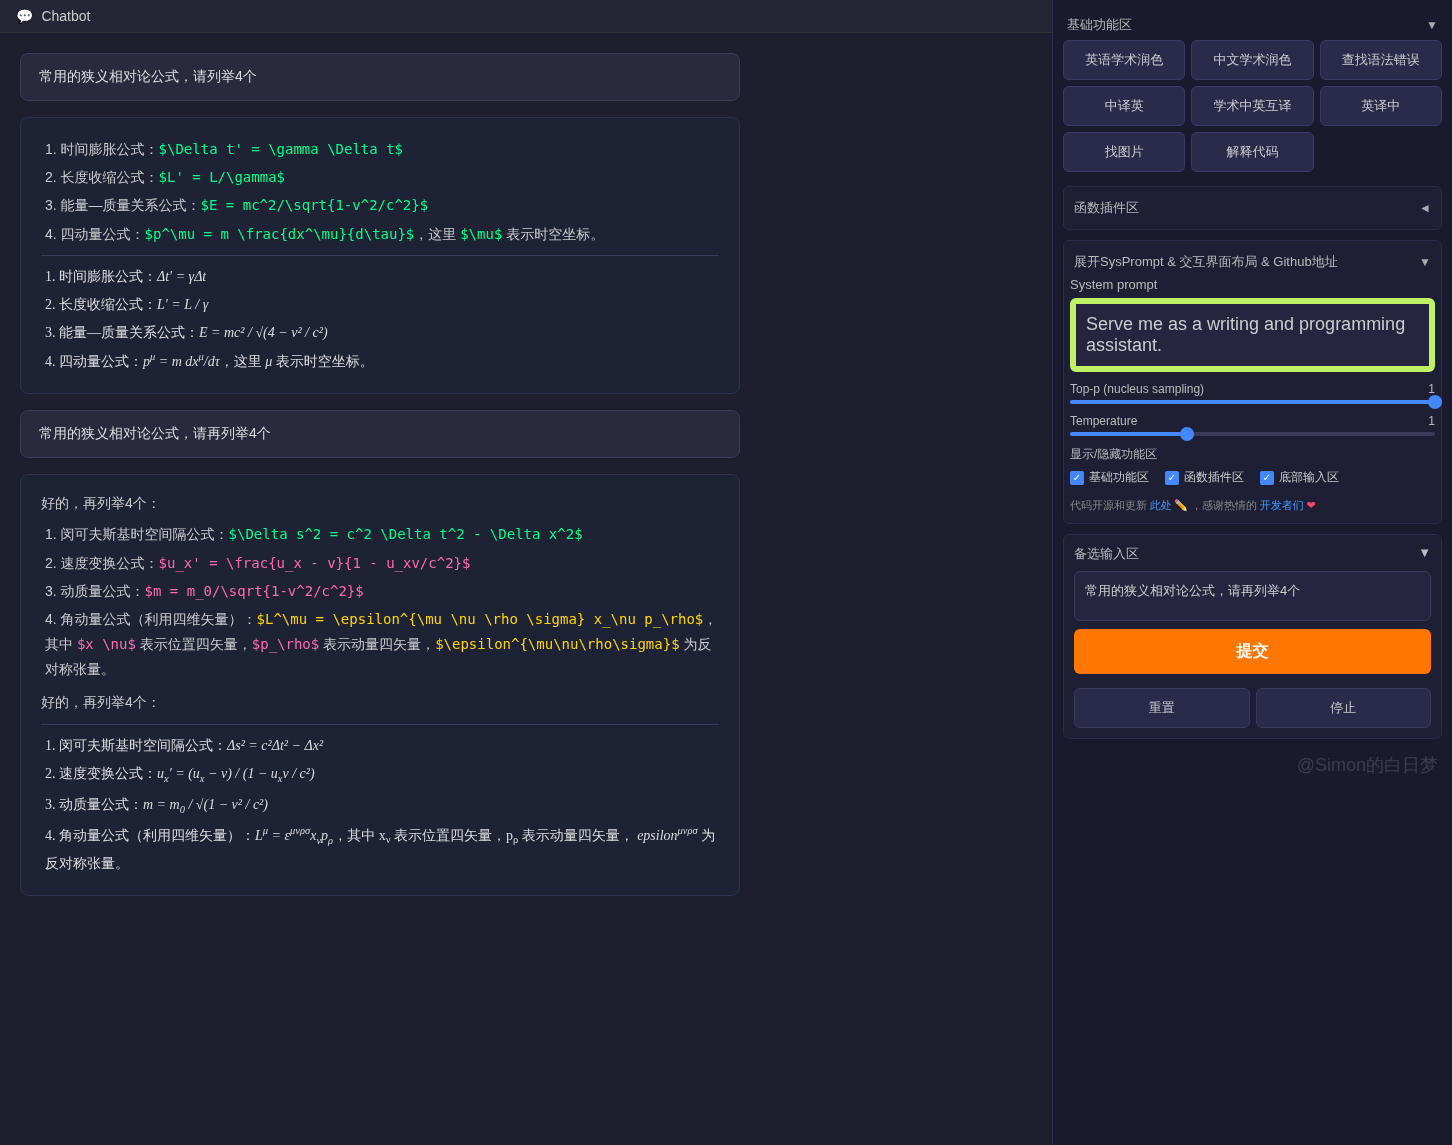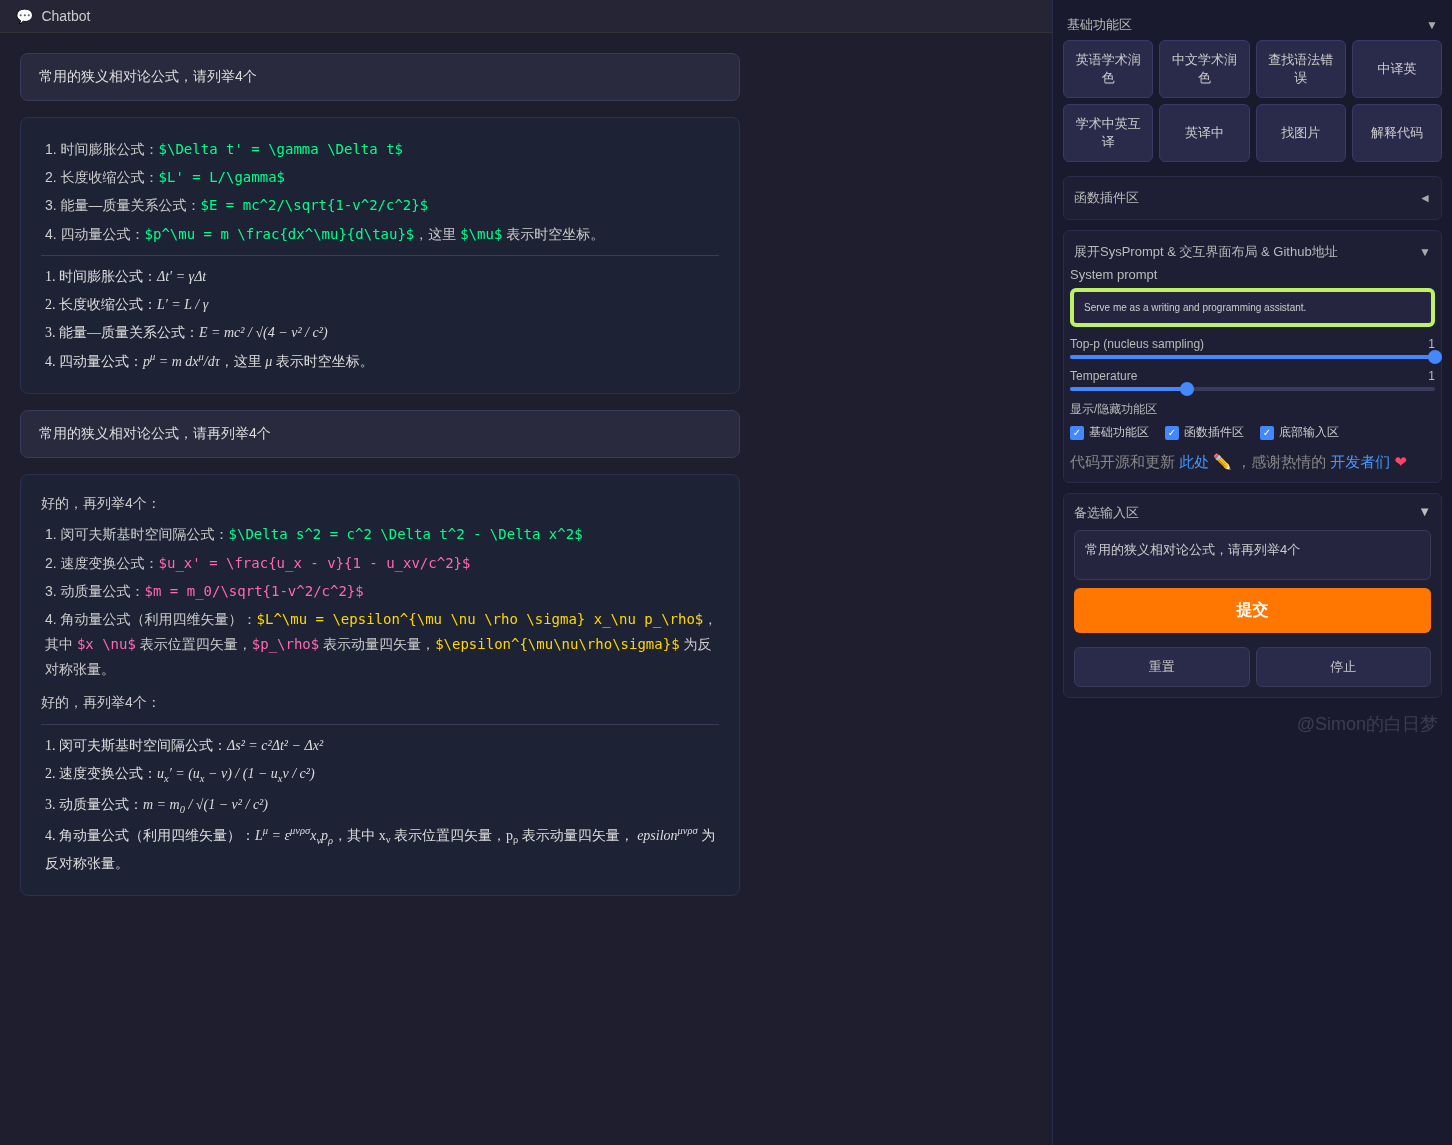--- a/index.html
+++ b/index.html
@@ -107,21 +107,21 @@
       justify-content: space-between;
       align-items: center;
       padding: 6px 4px;
       font-size: 13px;
       color: #bbb;
     }
     .section-header .arrow { color: #aaa; font-size: 12px; }
 
     .btn-grid {
       display: grid;
-      grid-template-columns: 1fr 1fr 1fr 1fr;
+      grid-template-columns: 1fr 1fr 1fr;
       gap: 6px;
       margin-bottom: 4px;
     }
 
     .func-btn {
       background: #2a2a4a;
       border: 1px solid #3a3a6a;
       border-radius: 6px;
       color: #ccc;
       padding: 10px 8px;
@@ -139,24 +139,24 @@
     }
 
     .section-label {
       font-size: 13px;
       color: #bbb;
       margin-bottom: 6px;
     }
 
     .sys-prompt-box {
       background: #252540;
-      border: 4px solid #bef264;
+      border: 6px solid #bef264;
       border-radius: 6px;
       padding: 10px;
-      font-size: 10px;
+      font-size: 18px;
       color: #ccc;
       margin-bottom: 10px;
     }
 
     .slider-row {
       margin-bottom: 10px;
     }
     .slider-label {
       display: flex;
       justify-content: space-between;
@@ -211,23 +211,24 @@
       background: #4488ff;
       border-radius: 2px;
       display: flex;
       align-items: center;
       justify-content: center;
       color: white;
       font-size: 10px;
     }
 
     .footer-links {
-      font-size: 15px;
+      font-size: 11px;
       color: #888;
       padding: 4px 0;
+      font-family: Liberation Serif, serif;
     }
     .footer-links a { color: #4499ff; text-decoration: none; }
     .footer-links .heart { color: #ff4466; }
 
     .backup-section {
       background: #1e1e35;
       border: 1px solid #2a2a4a;
       border-radius: 6px;
       padding: 10px;
     }

